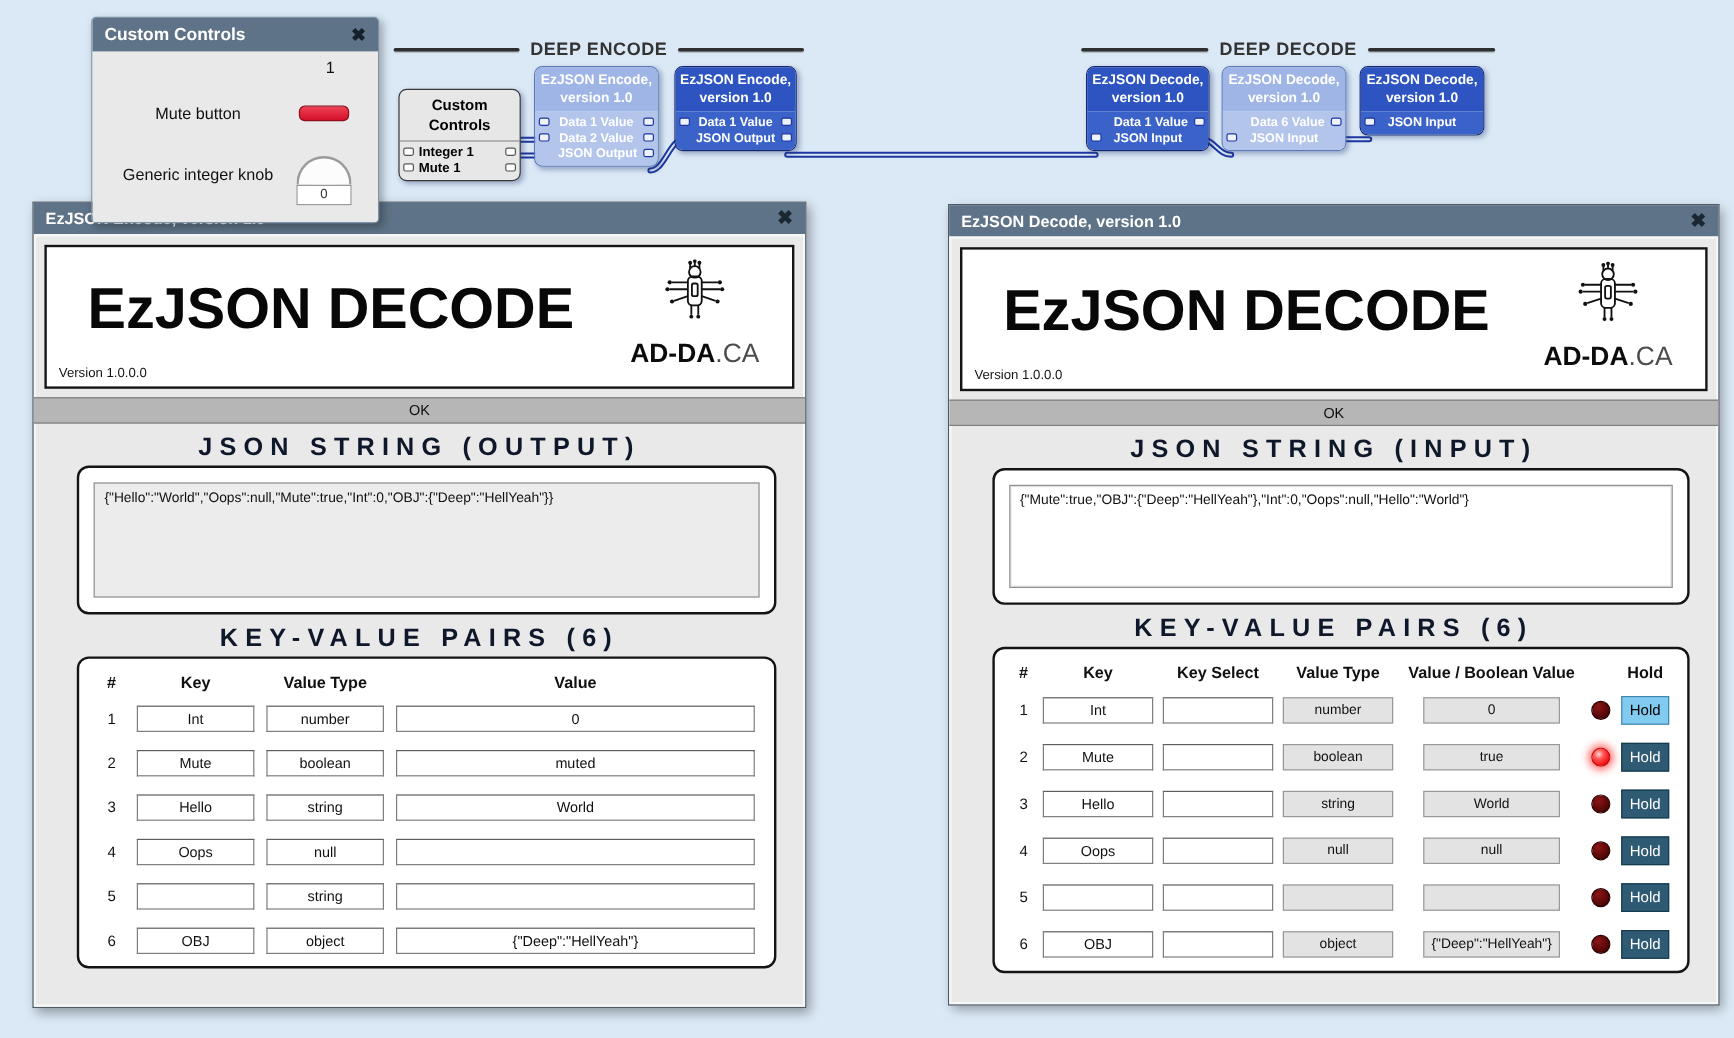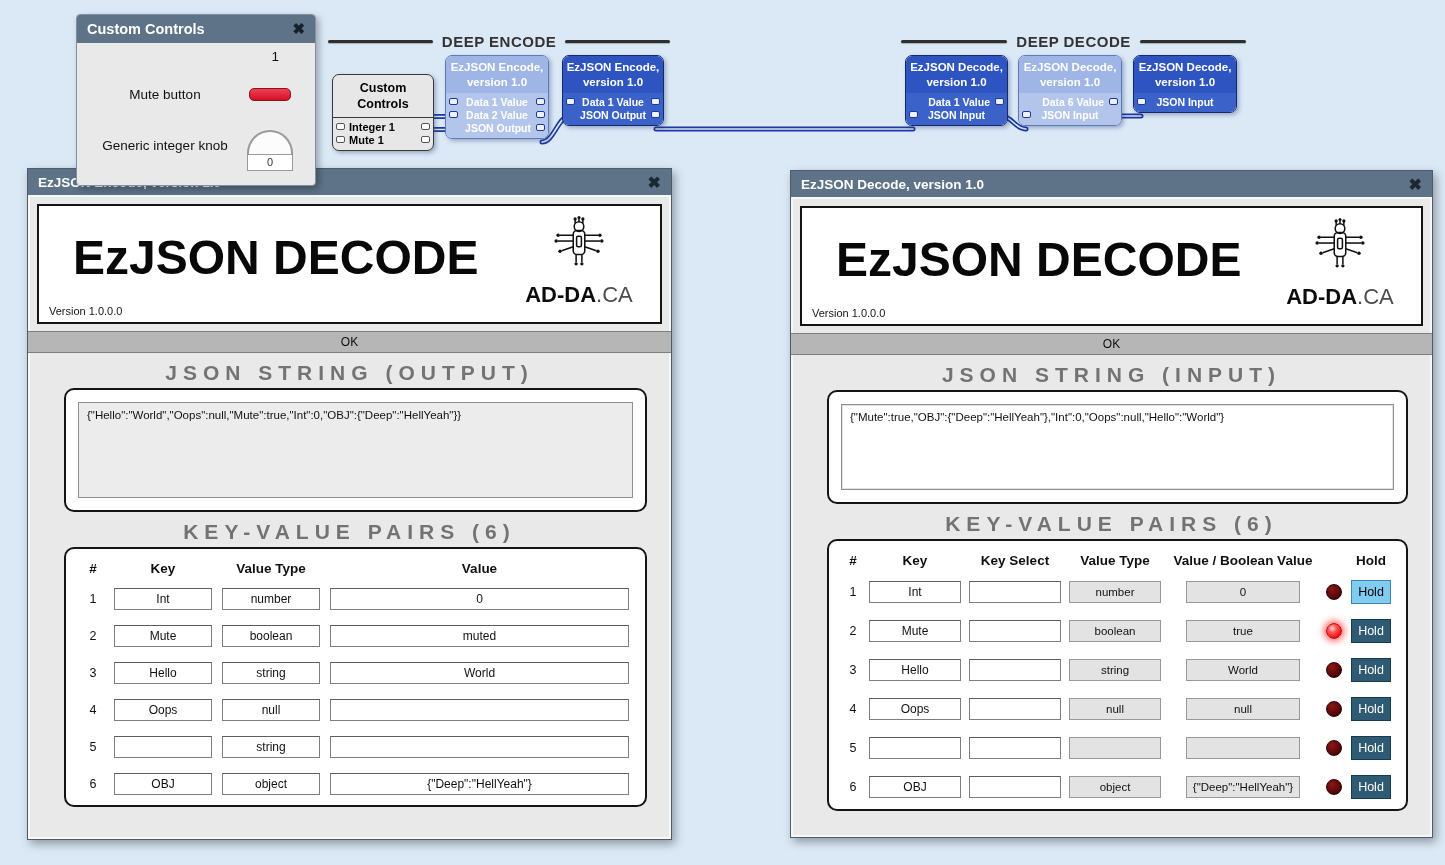--- a/index.html
+++ b/index.html
@@ -76,21 +76,21 @@
   .brand { position:absolute; right:16px; top:10px; width:130px; text-align:center; }
   .brand svg { display:block; margin:0 auto; }
   .brand-line { font-size:22px; margin-top:14px; white-space:nowrap; }
   .brand-bold { font-weight:bold; color:#0c0c0c; }
   .brand-light { font-weight:normal; color:#4c4c4c; }
   .version { position:absolute; left:10px; bottom:5px; font-size:11px; color:#141414; }
 
   .ok-bar { margin-top:7px; height:22px; background:#b6b6b6; border-top:1px solid #7e7e7e;
     border-bottom:1px solid #7e7e7e; text-align:center; font-size:12px; line-height:20px; color:#0d0d0d; }
 
-  .section-h { text-align:center; font-size:21px; font-weight:bold; color:#737373;
+  .section-h { text-align:center; font-size:21px; font-weight:bold; color:#0f172a;
     letter-spacing:6px; margin:8px 0 3px; white-space:nowrap; }
 
   .round-panel { background:#fff; border:2px solid #141414; border-radius:10px; }
   .json-panel { margin:2px 24px 0 36px; padding:12px; display:flex; gap:14px; height:124px; }
   .json-area { flex:1; height:100%; background:#ececec; border:1px solid #8f8f8f;
     font-family:"Liberation Sans", sans-serif; font-size:11.5px; color:#111; padding:6px 8px; resize:none; }
   .json-area.white { background:#fff; box-shadow:inset 0 0 0 1px #e2e2e2; }
   .type-col { width:100px; display:flex; flex-direction:column; }
   .type-label { text-align:center; font-weight:bold; font-size:15px; margin-top:2px; }
   .type-box { margin-top:18px; border:1.5px solid #555; background:#fff; text-align:center;

